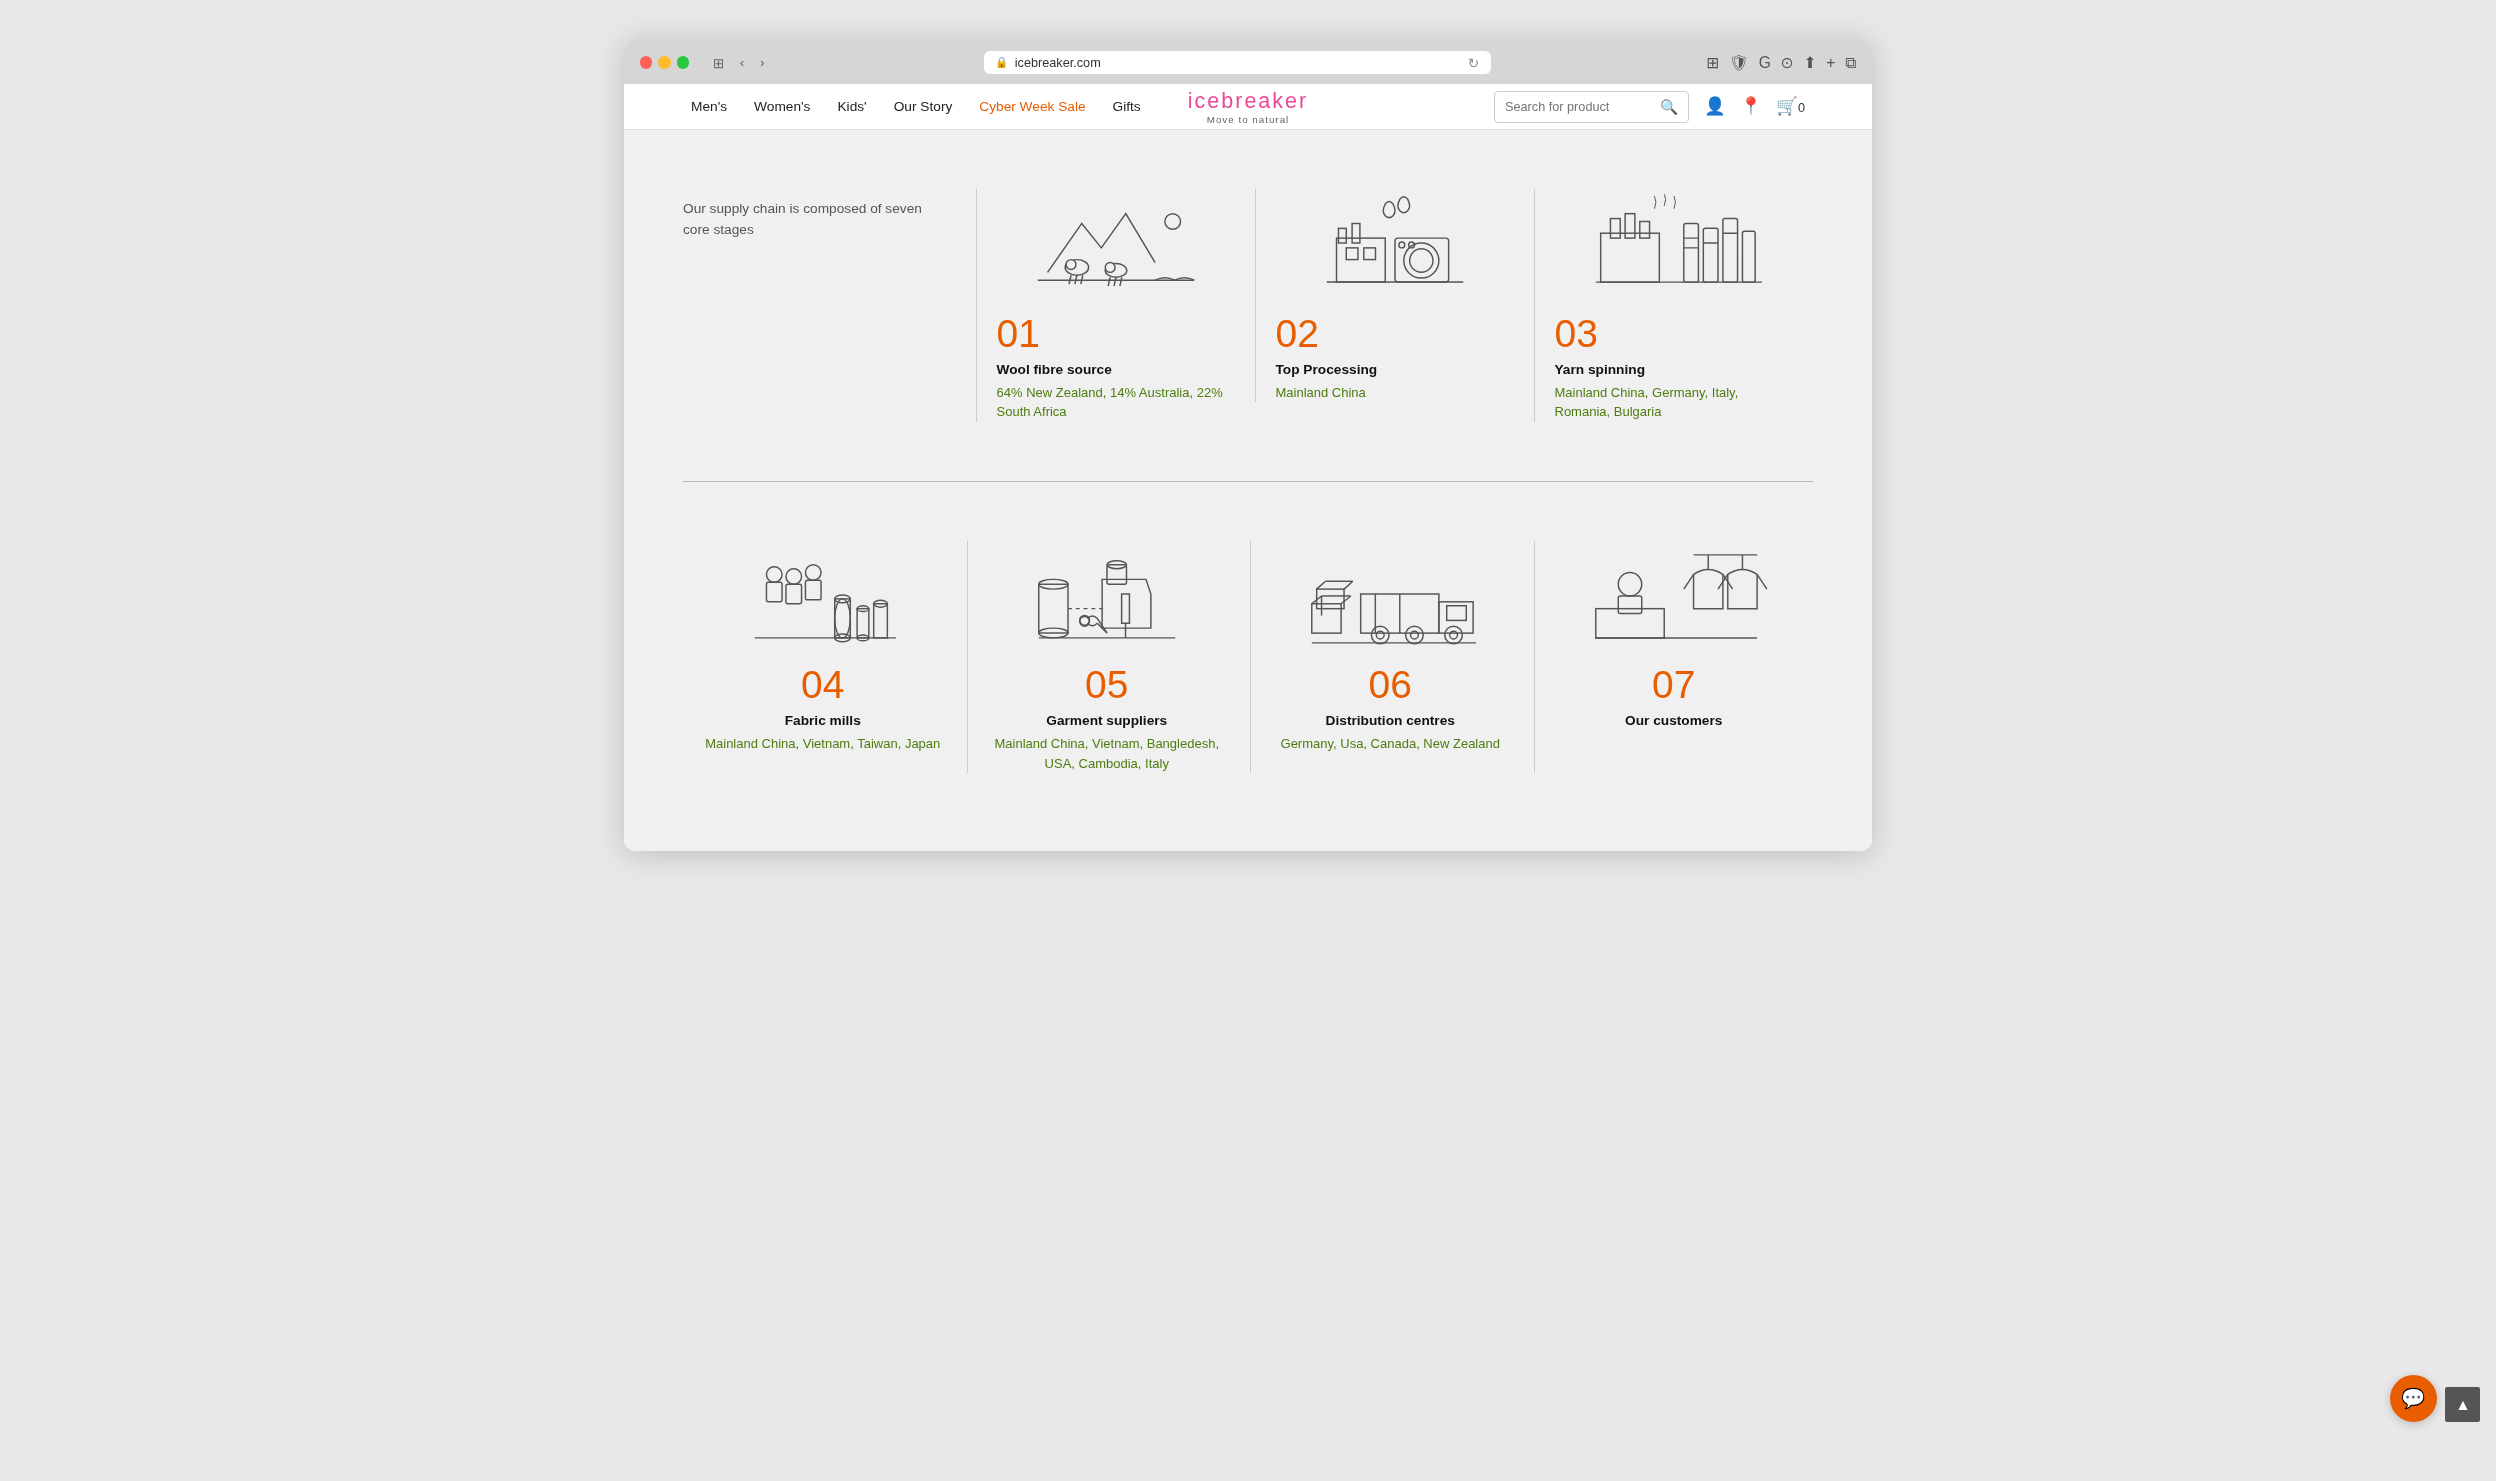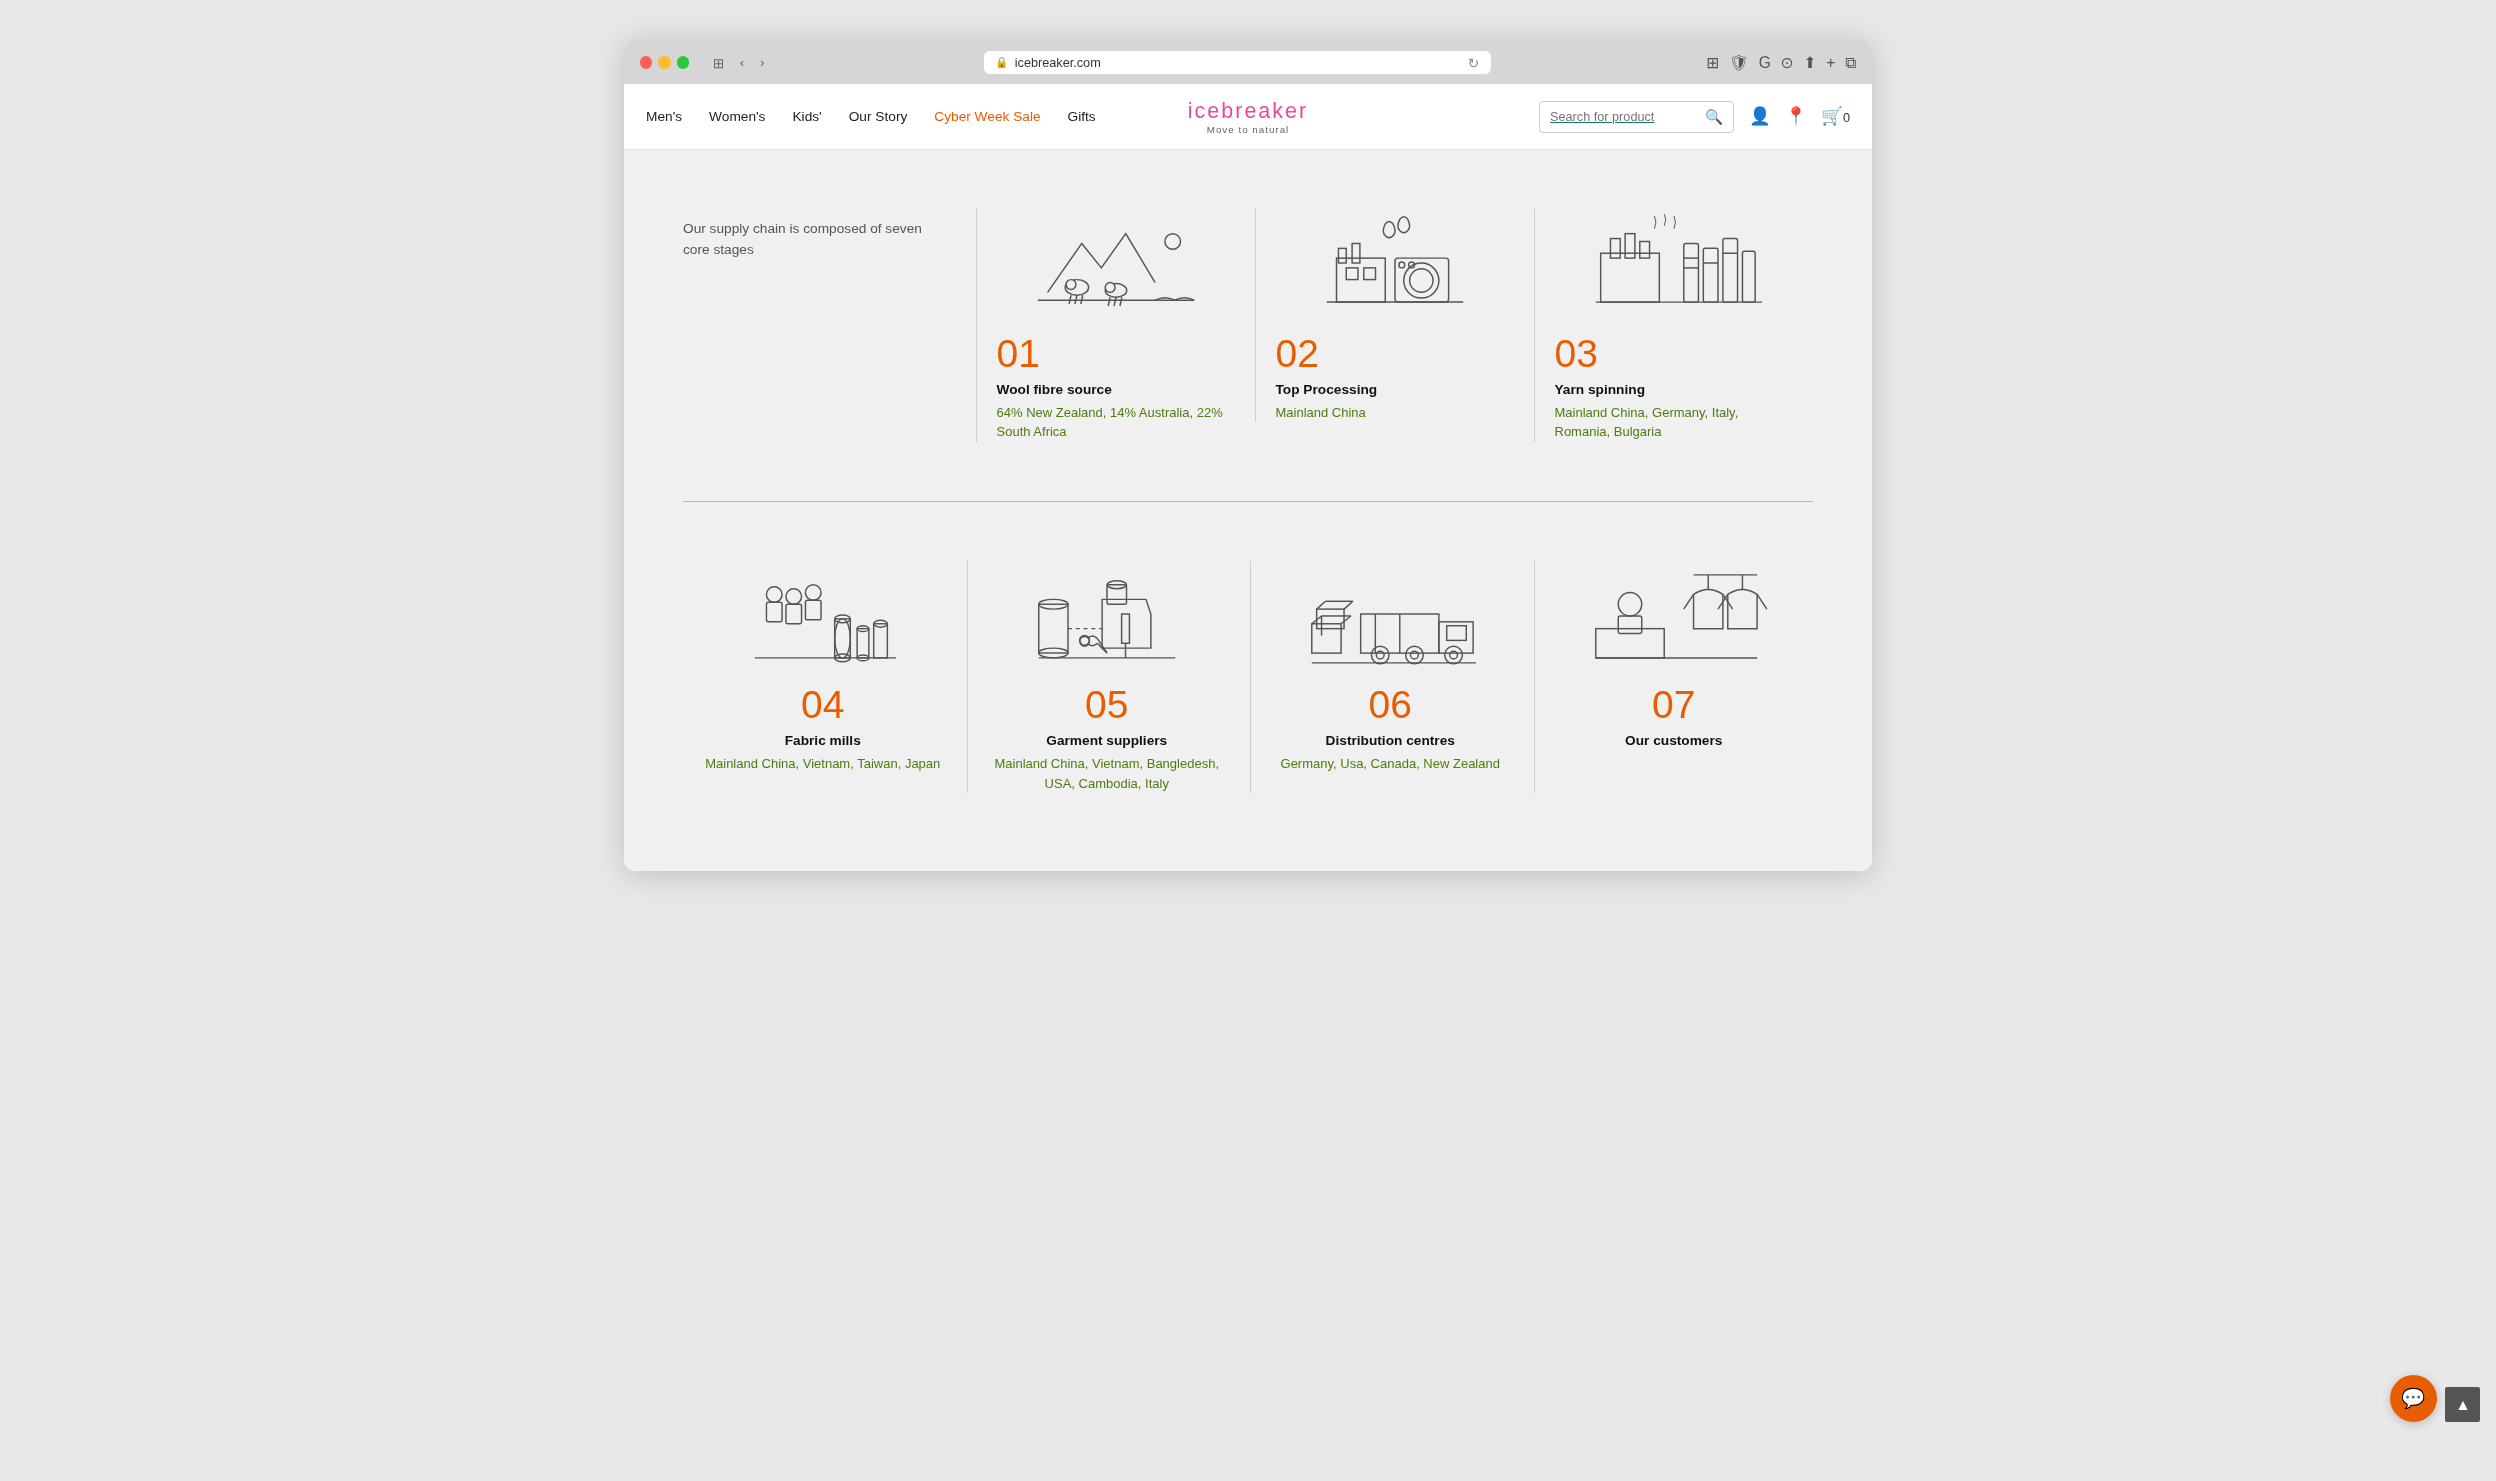--- a/index.html
+++ b/index.html
@@ -45,24 +45,24 @@
     .browser-toolbar-right { display: flex; gap: 9.8px; align-items: center; margin-left: auto; }
     .toolbar-icon { color: #555; font-size: 15.6px; cursor: pointer; }
 
     
     .site-wrapper { background: #f5f5f5; }
 
     
     .site-header {
       background: #fff;
       border-bottom: 1px solid #e0e0e0;
-      padding: 0 22px;
-      display: flex;
-      align-items: center;
-      height: 66px;
+      padding: 0 67px;
+      display: flex;
+      align-items: center;
+      height: 46px;
       position: relative;
     }
     .nav-left { display: flex; align-items: center; gap: 27px; }
     .nav-item { font-size: 13.7px; color: #222; text-decoration: none; cursor: pointer; }
     .nav-item.sale { color: #e85d00; font-weight: 500; }
     .logo-center {
       position: absolute;
       left: 50%;
       transform: translateX(-50%);
       text-align: center;
@@ -77,24 +77,23 @@
       border: 1px solid #ccc;
       border-radius: 3.9px;
       padding: 5.9px 9.8px;
       gap: 7.8px;
       width: 195px;
     }
     .search-box input {
       border: none;
       outline: none;
       font-size: 12.7px;
-      color: #0f766e;
+      color: #ef4444;
       width: 100%;
       background: transparent;
-      text-decoration: underline;
     }
     .header-icons { display: flex; gap: 13.7px; align-items: center; color: #333; font-size: 17.6px; cursor: pointer; }
     .cart-count { font-size: 12.7px; }
 
     
     .main-content {
       background: #f0f0f0;
       padding: 59px 59px 78px;
     }
 

